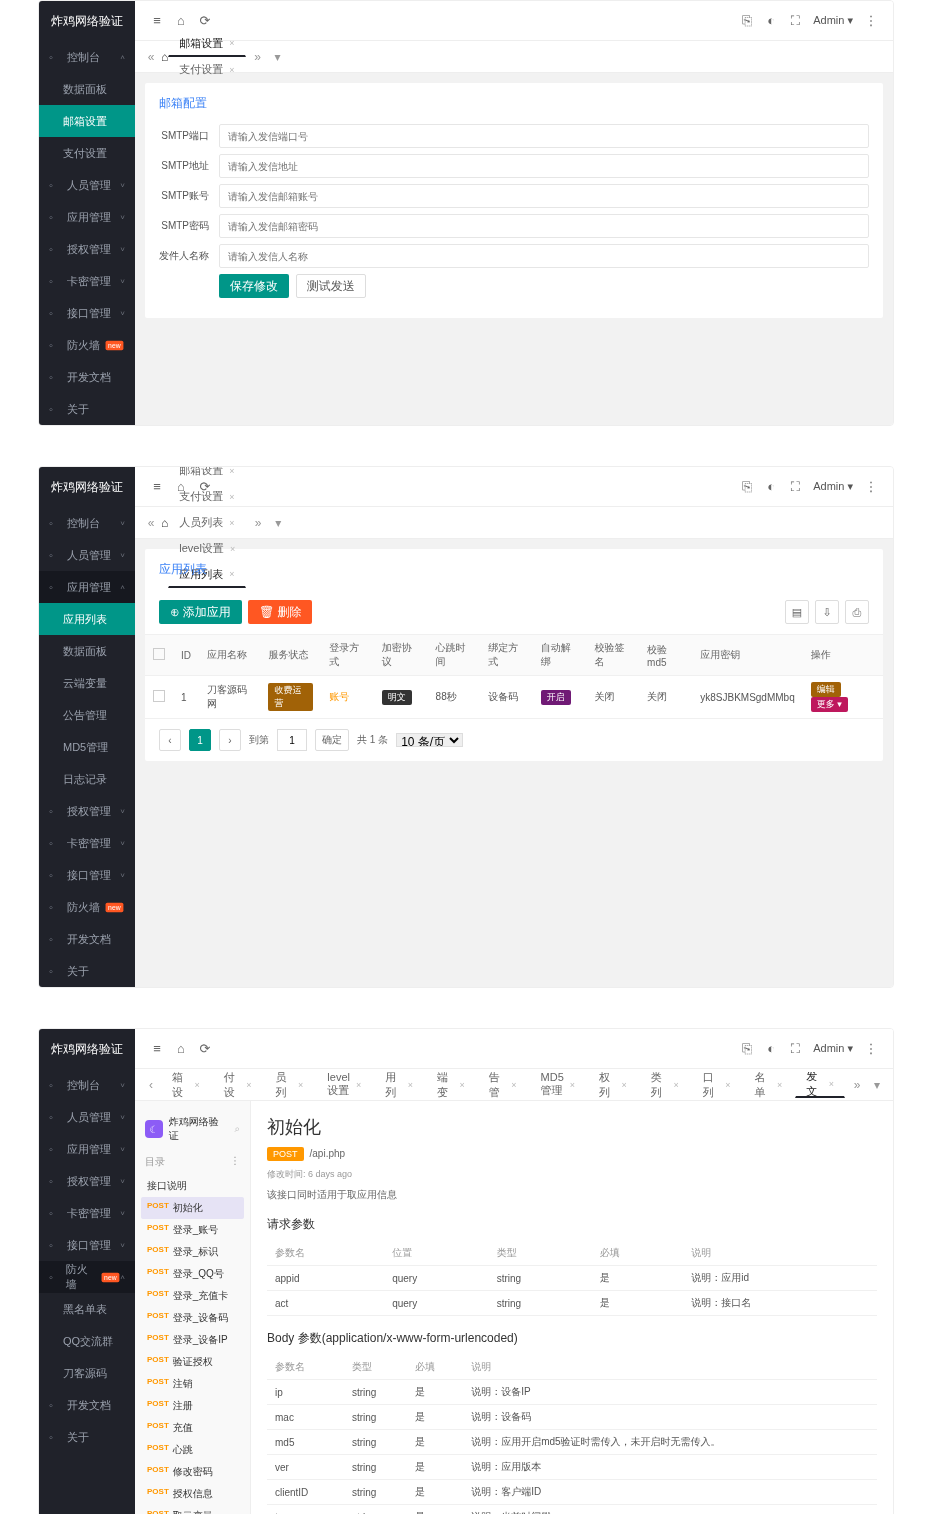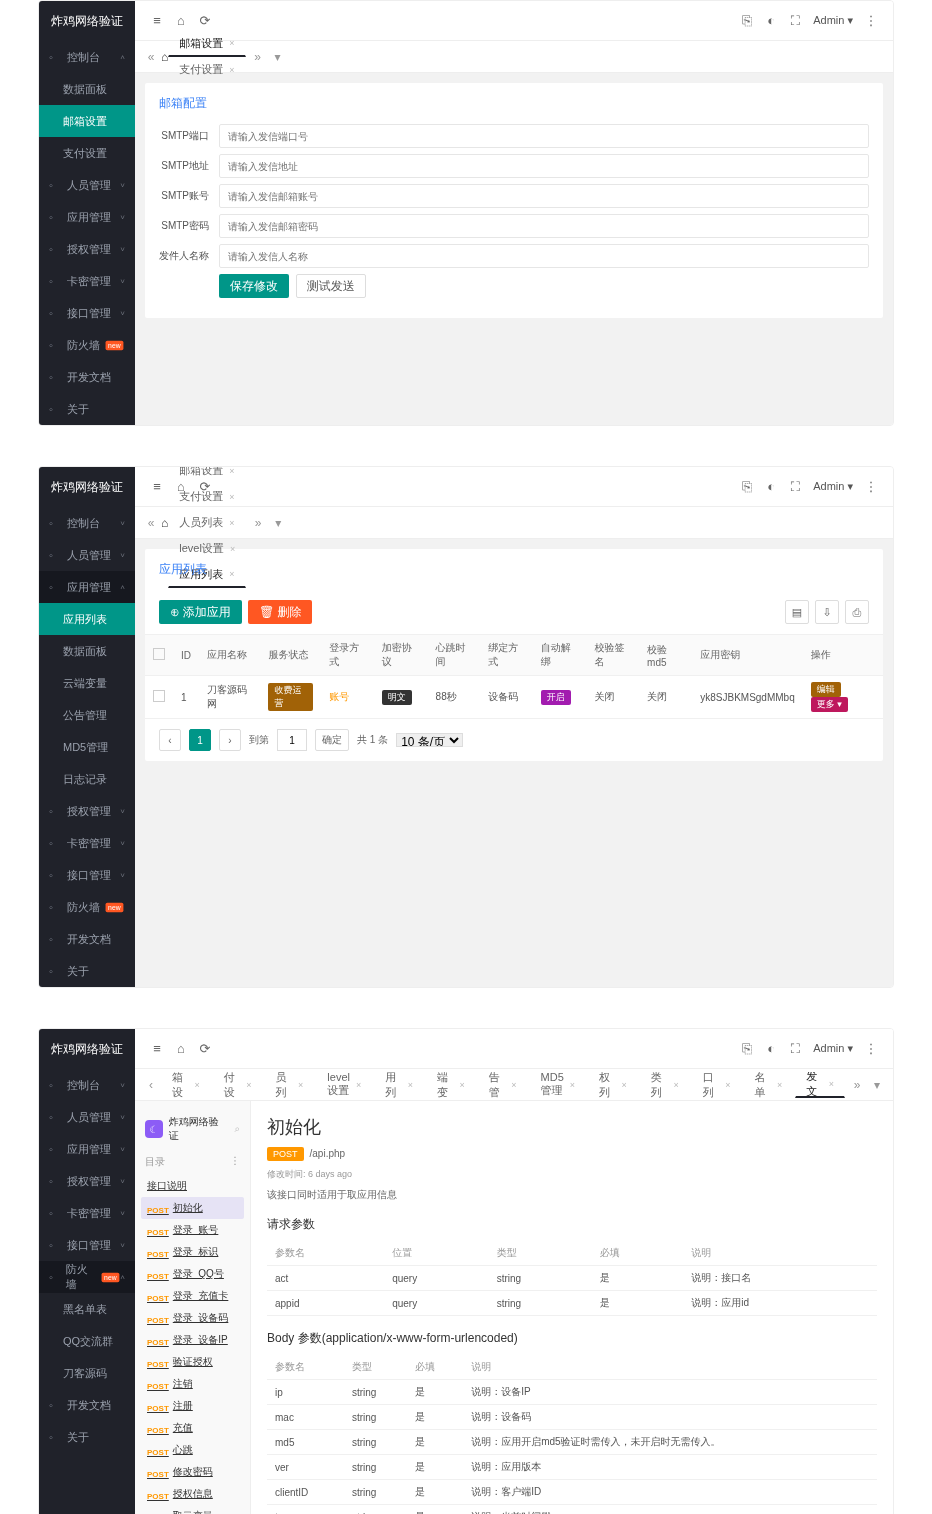--- a/index.html
+++ b/index.html
@@ -38,35 +38,35 @@
 .btn-danger{background:#ff5722;color:#fff;}
 .toolbar{display:flex;align-items:center;padding:10px 14px;gap:6px;border-bottom:1px solid #f0f0f0;}
 .toolbar .spacer{flex:1;}
 .icon-btn{width:24px;height:24px;display:inline-flex;align-items:center;justify-content:center;border:1px solid #ddd;border-radius:2px;font-size:11px;color:#666;cursor:pointer;}
 .table{width:100%;border-collapse:collapse;font-size:10px;}
 .table th,.table td{padding:6px 8px;border-bottom:1px solid #f0f0f0;text-align:left;color:#555;}
 .table th{font-weight:400;color:#666;background:#fafafa;}
 .tag{display:inline-block;padding:1px 6px;border-radius:2px;font-size:9px;color:#fff;}
 .tag-green{background:#a16207;}
 .tag-dark{background:#333;}
-.tag-blue{background:#a21caf;}
+.tag-blue{background:#701a75;}
 .tag-red{background:#be185d;}
 .pager{display:flex;align-items:center;gap:8px;padding:10px 14px;font-size:10px;color:#666;}
 .pager .box{width:22px;height:22px;display:inline-flex;align-items:center;justify-content:center;border:1px solid #ddd;border-radius:2px;cursor:pointer;}
 .pager .box.active{background:#009688;color:#fff;border-color:#009688;}
 .pager input{width:30px;height:22px;border:1px solid #ddd;text-align:center;font-size:10px;}
 .pager select{height:14px;border:1px solid #ddd;font-size:12px;}
 
 
 .doc-main{display:flex;}
 .doc-side{width:116px;background:#f9f9f9;border-right:1px solid #eee;padding:10px 6px;font-size:10px;}
 .doc-side-head{display:flex;align-items:center;gap:6px;padding:4px 4px 8px;}
 .doc-side-head .logo{width:18px;height:18px;background:#8c5cf6;border-radius:4px;display:flex;align-items:center;justify-content:center;color:#fff;font-size:10px;}
 .doc-dir{color:#999;padding:4px 4px 6px;display:flex;justify-content:space-between;}
-.doc-item{padding:4px 6px;cursor:pointer;border-radius:2px;display:flex;align-items:flex-end;gap:4px;text-decoration:underline;}
+.doc-item{padding:4px 6px;cursor:pointer;border-radius:2px;display:flex;align-items:flex-start;gap:4px;}
 .doc-item.active{background:#e6e3f5;}
 .doc-item .method{color:#ff9800;font-size:8px;font-weight:600;}
 .doc-content{flex:1;padding:14px 16px;background:#fff;font-size:11px;color:#333;min-width:0;}
 .doc-h1{font-size:18px;font-weight:500;margin-bottom:8px;}
 .doc-chip{display:inline-block;background:#ff9800;color:#fff;font-size:9px;padding:2px 6px;border-radius:2px;margin-right:6px;}
 .doc-path{font-size:10px;color:#666;}
 .doc-meta{font-size:9px;color:#999;margin:7px 0;}
 .doc-desc{font-size:10px;color:#666;margin-bottom:14px;}
 .doc-h2{font-size:12px;margin:14px 0 8px;}
 .ptable{width:100%;border-collapse:collapse;font-size:10px;}
@@ -592,32 +592,32 @@
                 <tr>
                   <th>参数名</th>
                   <th>位置</th>
                   <th>类型</th>
                   <th>必填</th>
                   <th>说明</th>
                 </tr>
               </thead>
               <tbody>
                 <tr>
+                  <td>appid</td>
+                  <td>query</td>
+                  <td>string</td>
+                  <td>是</td>
+                  <td>说明：应用id</td>
+                </tr>
+                <tr>
                   <td>act</td>
                   <td>query</td>
                   <td>string</td>
                   <td>是</td>
                   <td>说明：接口名</td>
-                </tr>
-                <tr>
-                  <td>appid</td>
-                  <td>query</td>
-                  <td>string</td>
-                  <td>是</td>
-                  <td>说明：应用id</td>
                 </tr>
               </tbody>
             </table>
 
         <div class="doc-h2">Body 参数(application/x-www-form-urlencoded)</div>
         <table class="ptable">
               <thead>
                 <tr>
                   <th>参数名</th>
                   <th>类型</th>

